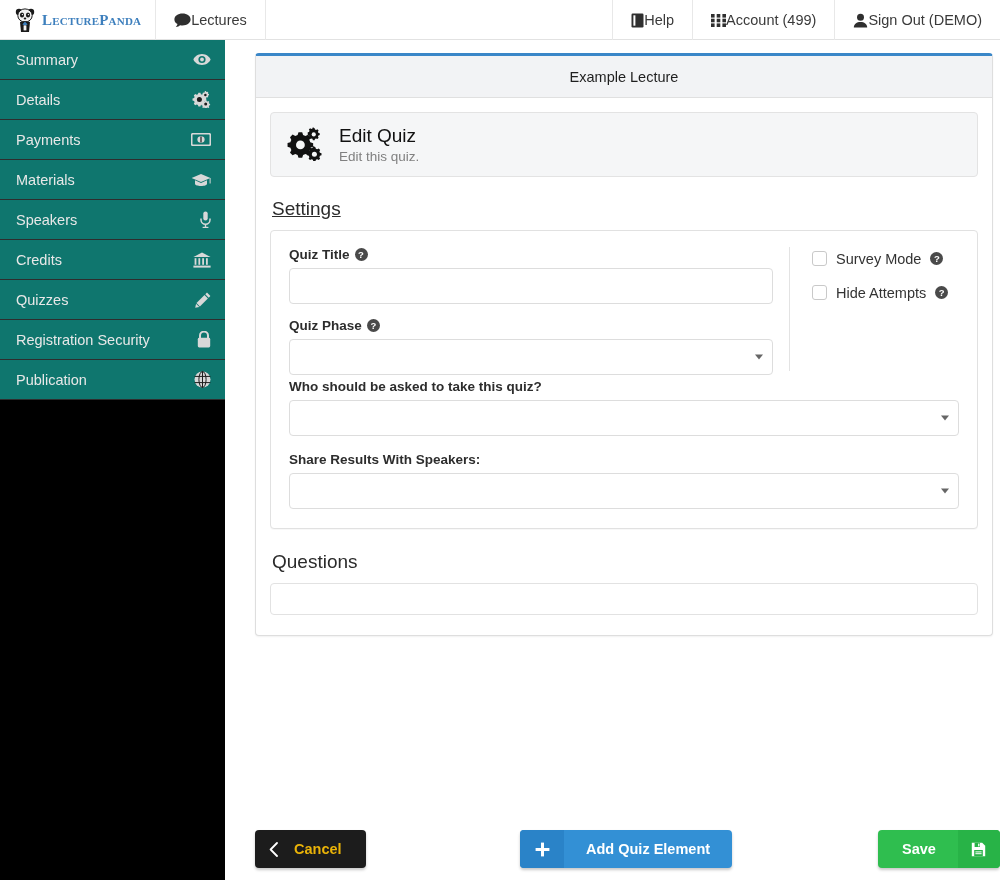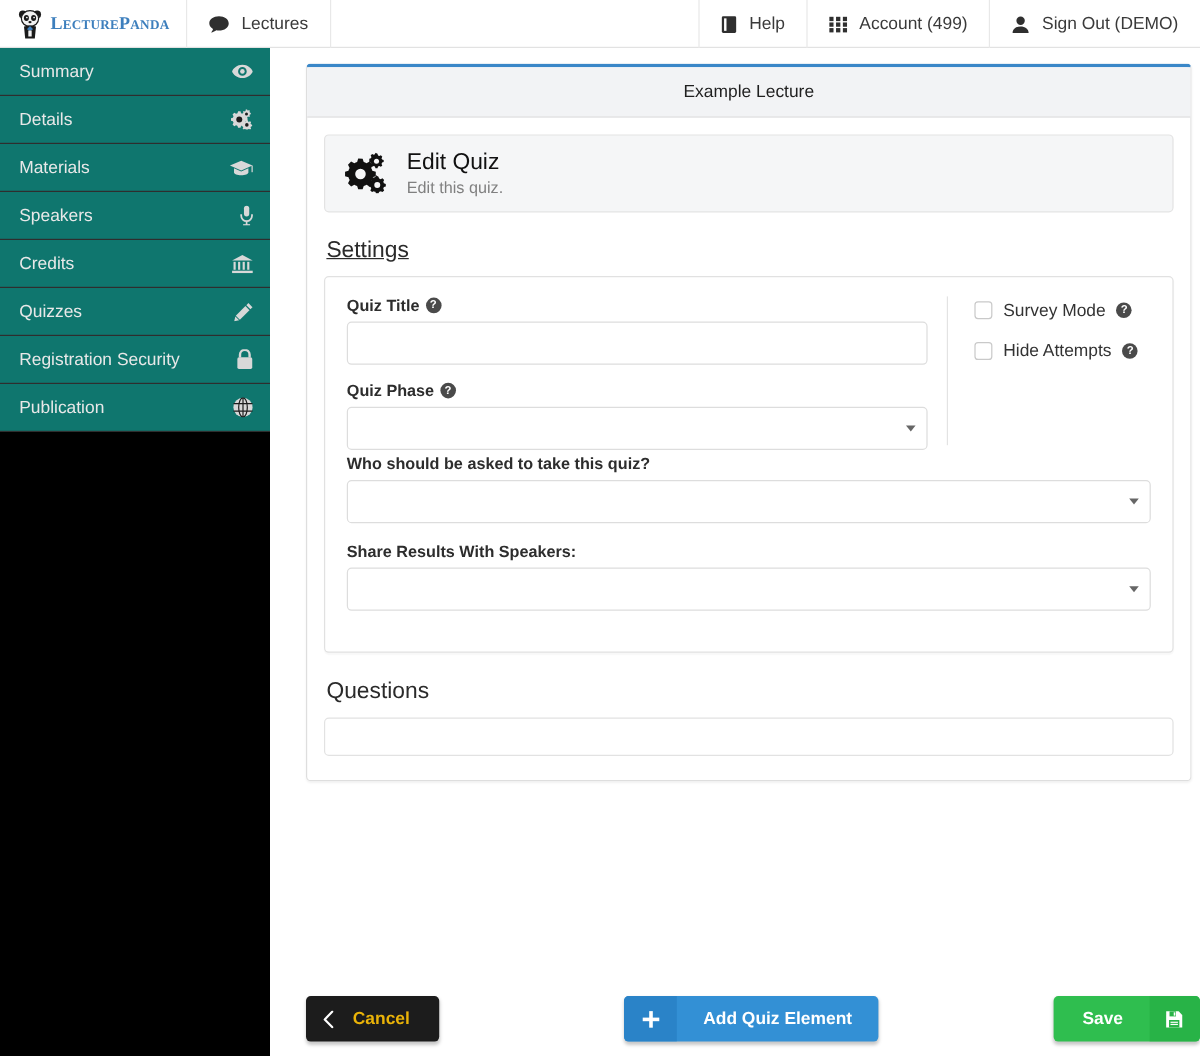--- a/index.html
+++ b/index.html
@@ -24,21 +24,21 @@
   }
   .brand-mark { width: 22px; height: 26px; flex: 0 0 22px; }
   .brand-text {
     font-family: "Liberation Serif", serif;
     font-size: 15px; font-weight: 600;
     color: #3d7fbd; letter-spacing: .2px;
     font-variant: small-caps;
     white-space: nowrap;
   }
   .nav-item {
-    display: flex; align-items: center; gap: 10px;
+    display: flex; align-items: center; gap: 0;
     padding: 0 18px; height: 40px;
     font-size: 14.5px; color: #3a3a3a;
     border-right: 1px solid #e8e8e8;
     cursor: pointer; white-space: nowrap;
   }
   .nav-item:first-of-type { border-left: none; }
   .nav-spacer { flex: 1 1 auto; }
   .nav-right { display: flex; align-items: stretch; }
   .nav-right .nav-item { border-right: none; border-left: 1px solid #e8e8e8; }
   .nav-ico { display: inline-flex; align-items: center; color: #2f2f2f; }
@@ -87,21 +87,21 @@
   }
   .well-ico { flex: 0 0 auto; color: #111; display: inline-flex; }
   .well-title { font-size: 19px; color: #111; line-height: 1.15; }
   .well-sub { font-size: 13.5px; color: #808080; margin-top: 2px; }
 
   .section-title {
     font-size: 19px; color: #2b2b2b; margin: 21px 0 10px 2px; text-decoration: underline;
   }
   .card {
     border: 1px solid #e1e1e1; border-radius: 4px; background: #fff;
-    padding: 16px 18px 34px 18px;
+    padding: 16px 18px 19px 18px;
     box-shadow: 0 1px 1px rgba(0,0,0,.03);
   }
   .row-split { display: flex; align-items: stretch; }
   .col-left { flex: 0 0 500px; padding-right: 16px; }
   .col-div  { flex: 0 0 1px; background: #e3e3e3; margin: 0 0 4px 0; }
   .col-right { flex: 1 1 auto; padding-left: 22px; padding-top: 4px; }
 
   .field-label {
     font-size: 13.5px; font-weight: 700; color: #2d2d2d;
     margin-bottom: 6px; display: flex; align-items: center; gap: 5px;
@@ -284,20 +284,30 @@
           <path d="M7.2 1.3l.5 1.6c.4.1.8.3 1.2.5l1.5-.8 1.4 1.4-.8 1.5c.2.4.4.8.5 1.2l1.6.5v2l-1.6.5c-.1.4-.3.8-.5 1.2l.8 1.5-1.4 1.4-1.5-.8c-.4.2-.8.4-1.2.5l-.5 1.6h-2l-.5-1.6c-.4-.1-.8-.3-1.2-.5l-1.5.8L.6 12.4l.8-1.5c-.2-.4-.4-.8-.5-1.2L-.7 9.2v-2l1.6-.5c.1-.4.3-.8.5-1.2L.6 4l1.4-1.4 1.5.8c.4-.2.8-.4 1.2-.5l.5-1.6z" transform="translate(1.2,0.4)" fill="#d8d8d8"></path>
           <circle cx="7.4" cy="8.6" r="2.5" fill="#1d1d1d"></circle>
           <path d="M14.4 9.2l.3 1c.3.1.5.2.8.3l.9-.5.9.9-.5.9c.1.3.2.5.3.8l1 .3v1.3l-1 .3c-.1.3-.2.5-.3.8l.5.9-.9.9-.9-.5c-.3.1-.5.2-.8.3l-.3 1h-1.3l-.3-1c-.3-.1-.5-.2-.8-.3l-.9.5-.9-.9.5-.9c-.1-.3-.2-.5-.3-.8l-1-.3v-1.3l1-.3c.1-.3.2-.5.3-.8l-.5-.9.9-.9.9.5c.3-.1.5-.2.8-.3l.3-1z" fill="#d8d8d8"></path>
           <circle cx="13.7" cy="13.1" r="1.5" fill="#1d1d1d"></circle>
           <path d="M13.9 0l.25.85c.25.07.45.17.65.27l.75-.42.75.75-.42.75c.1.2.2.4.27.65l.85.25v1.05l-.85.25c-.07.25-.17.45-.27.65l.42.75-.75.75-.75-.42c-.2.1-.4.2-.65.27L13.9 8h-1.05l-.25-.85c-.25-.07-.45-.17-.65-.27l-.75.42-.75-.75.42-.75c-.1-.2-.2-.4-.27-.65L9.75 4.9V3.85l.85-.25c.07-.25.17-.45.27-.65l-.42-.75.75-.75.75.42c.2-.1.4-.2.65-.27L12.85 0z" fill="#d8d8d8"></path>
           <circle cx="13.4" cy="4.0" r="1.25" fill="#1d1d1d"></circle>
         </svg>
       </span>
     </div>
 
+    <div class="side-item">
+      <span class="side-label">Payments</span>
+      <span class="side-ico">
+        <svg width="20" height="13" viewBox="0 0 20 13">
+          <rect x="0.7" y="0.7" width="18.6" height="11.6" rx="1.2" fill="none" stroke="#d8d8d8" stroke-width="1.6"></rect>
+          <ellipse cx="10" cy="6.5" rx="3.6" ry="3.2" fill="#d8d8d8"></ellipse>
+          <rect x="9.4" y="3.6" width="1.2" height="5.8" fill="#1d1d1d"></rect>
+        </svg>
+      </span>
+    </div>
 
     <div class="side-item">
       <span class="side-label">Materials</span>
       <span class="side-ico">
         <svg width="20" height="14" viewBox="0 0 20 14">
           <path d="M10 1L0.6 5 10 9l9.4-4z" fill="#d8d8d8"></path>
           <path d="M4 7.3v3.4c0 1.3 2.7 2.3 6 2.3s6-1 6-2.3V7.3L10 10z" fill="#d8d8d8"></path>
           <rect x="18.6" y="5" width="1" height="5.5" fill="#d8d8d8"></rect>
         </svg>
       </span>

